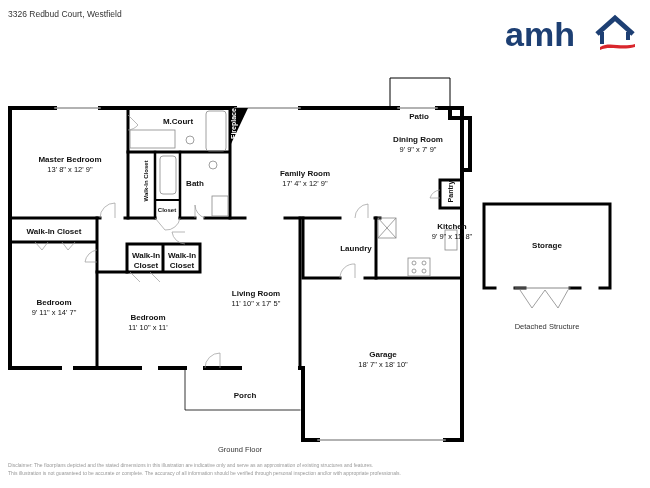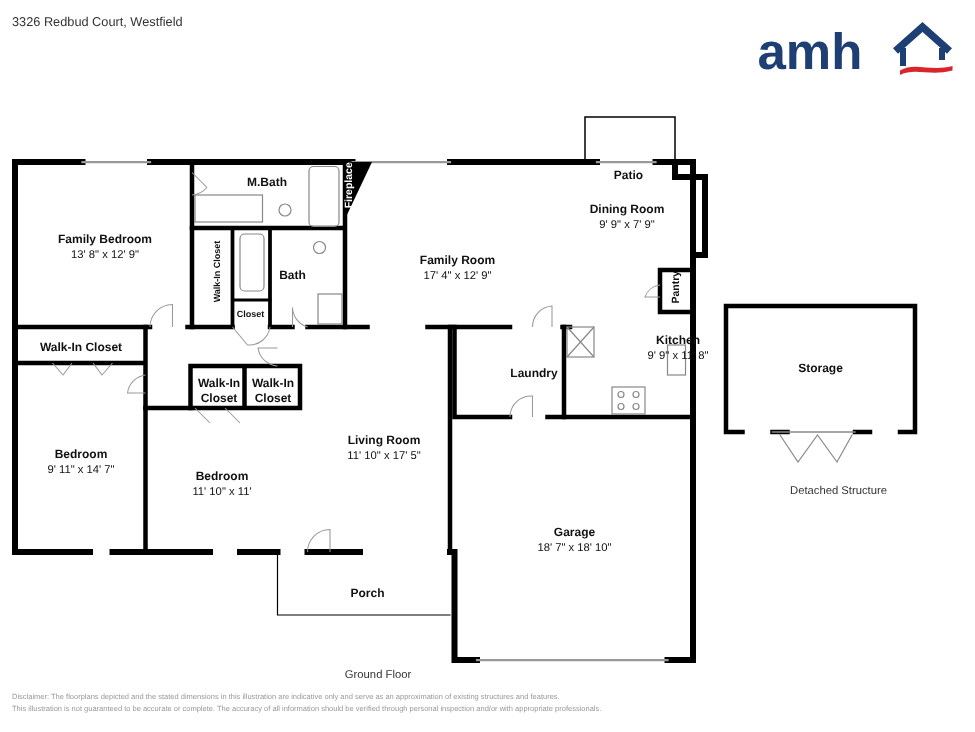--- a/index.html
+++ b/index.html
@@ -4,21 +4,21 @@
 <style>
   html, body { margin:0; padding:0; background:#ffffff; }
   body { width:650px; height:488px; position:relative; overflow:hidden; font-family:"Liberation Sans", sans-serif; color:#111; }
   .addr { position:absolute; left:8px; top:9px; font-size:8.5px; color:#333; }
   .logo { position:absolute; left:505px; top:8px; width:135px; height:48px; }
   .plan { position:absolute; left:0; top:0; width:650px; height:488px; }
   .lbl { position:absolute; text-align:center; font-size:8px; font-weight:bold; line-height:10px; white-space:nowrap; transform:translateX(-50%); }
   .dim { display:block; font-weight:normal; font-size:7.5px; }
   .vlbl { position:absolute; font-size:7px; font-weight:bold; transform:rotate(-90deg); transform-origin:center; white-space:nowrap; }
   .sm { font-size:6px; }
-  .note { position:absolute; font-size:7.5px; color:#333; transform:translateX(-50%); white-space:nowrap;margin-left:12px; }
+  .note { position:absolute; font-size:7.5px; color:#333; transform:translateX(-50%); white-space:nowrap; }
   .disc { position:absolute; left:8px; font-size:5px; color:#999; white-space:nowrap; }
 </style>
 </head>
 <body>
 
 <div class="addr">3326 Redbud Court, Westfield</div>
 
 <svg class="logo" viewBox="0 0 135 48">
   <text x="0" y="38" font-family="Liberation Sans, sans-serif" font-weight="bold" font-size="34" fill="#1d3f73">amh</text>
   <g>
@@ -88,22 +88,22 @@
     <path d="M35 242 L42 250 L48 242 M62 242 L68 250 L75 242"></path>
     <path d="M185 244 A14 14 0 0 1 172 232 L185 232"></path>
     <path d="M130 272 L140 282 M150 272 L160 282"></path>
     <path d="M205 368 A15 15 0 0 1 220 353 L220 368"></path>
     <path d="M355 218 A14 14 0 0 1 368 204 L368 218"></path>
     <path d="M340 278 A14 14 0 0 1 355 264 L355 278"></path>
     <path d="M440 190 A12 12 0 0 0 430 198 L440 198"></path>
   </g>
 </svg>
 
-<div class="lbl" style="left:70px; top:155px;"><span>Family Bedroom</span><span class="dim">13' 8" x 12' 9"</span></div>
-<div class="lbl" style="left:178px; top:117px;"><span>M.Bath</span></div>
+<div class="lbl" style="left:70px; top:155px;"><span>Master Bedroom</span><span class="dim">13' 8" x 12' 9"</span></div>
+<div class="lbl" style="left:178px; top:117px;"><span>M.Court</span></div>
 <div class="vlbl" style="left:218px; top:120px;"><span style="color:#fff">Fireplace</span></div>
 <div class="vlbl sm" style="left:125px; top:178px;"><span>Walk-In Closet</span></div>
 <div class="lbl" style="left:195px; top:179px;"><span>Bath</span></div>
 <div class="lbl sm" style="left:167px; top:205px;"><span>Closet</span></div>
 <div class="lbl" style="left:305px; top:157px;margin-top:12px;"><span>Family Room</span><span class="dim">17' 4" x 12' 9"</span></div>
 <div class="lbl" style="left:418px; top:135px;"><span>Dining Room</span><span class="dim">9' 9" x 7' 9"</span></div>
 <div class="lbl" style="left:419px; top:88px;margin-top:24px;"><span>Patio</span></div>
 <div class="vlbl" style="left:440px; top:188px;"><span>Pantry</span></div>
 <div class="lbl" style="left:423px; top:222px;margin-left:29px;"><span>Kitchen</span><span class="dim">9' 9" x 11' 8"</span></div>
 <div class="lbl" style="left:340px; top:244px;padding-left:32px;"><span>Laundry</span></div>

